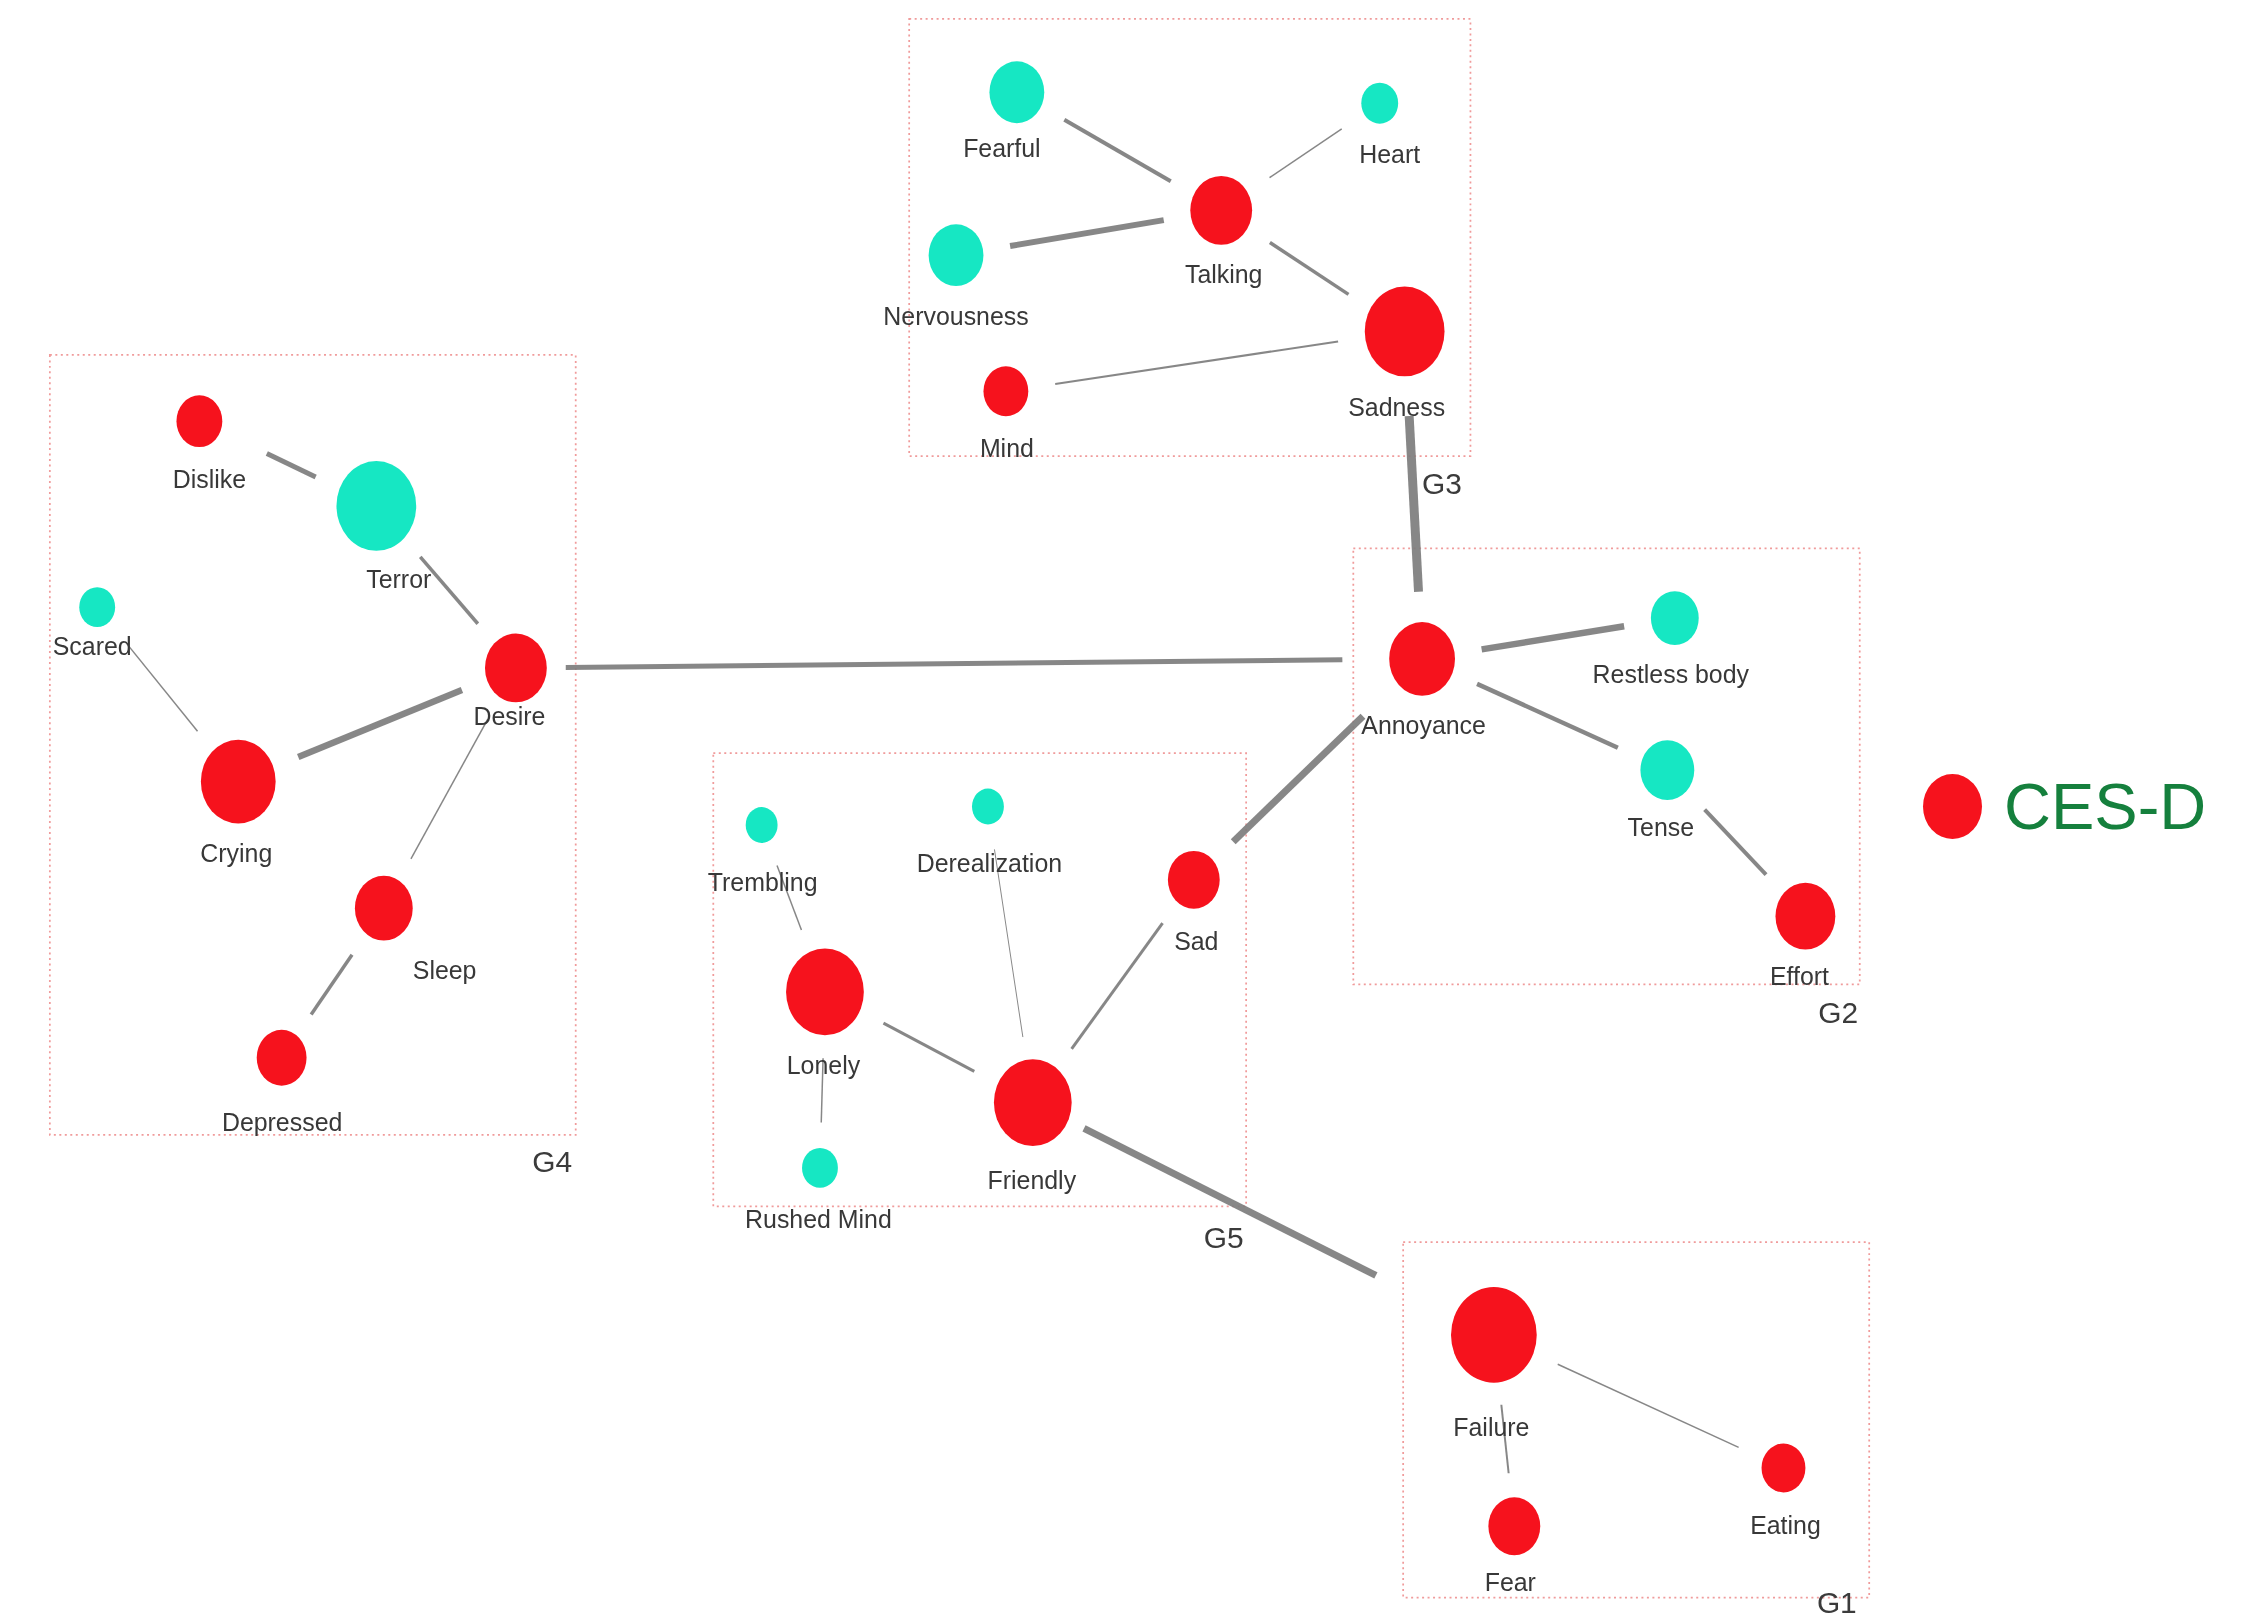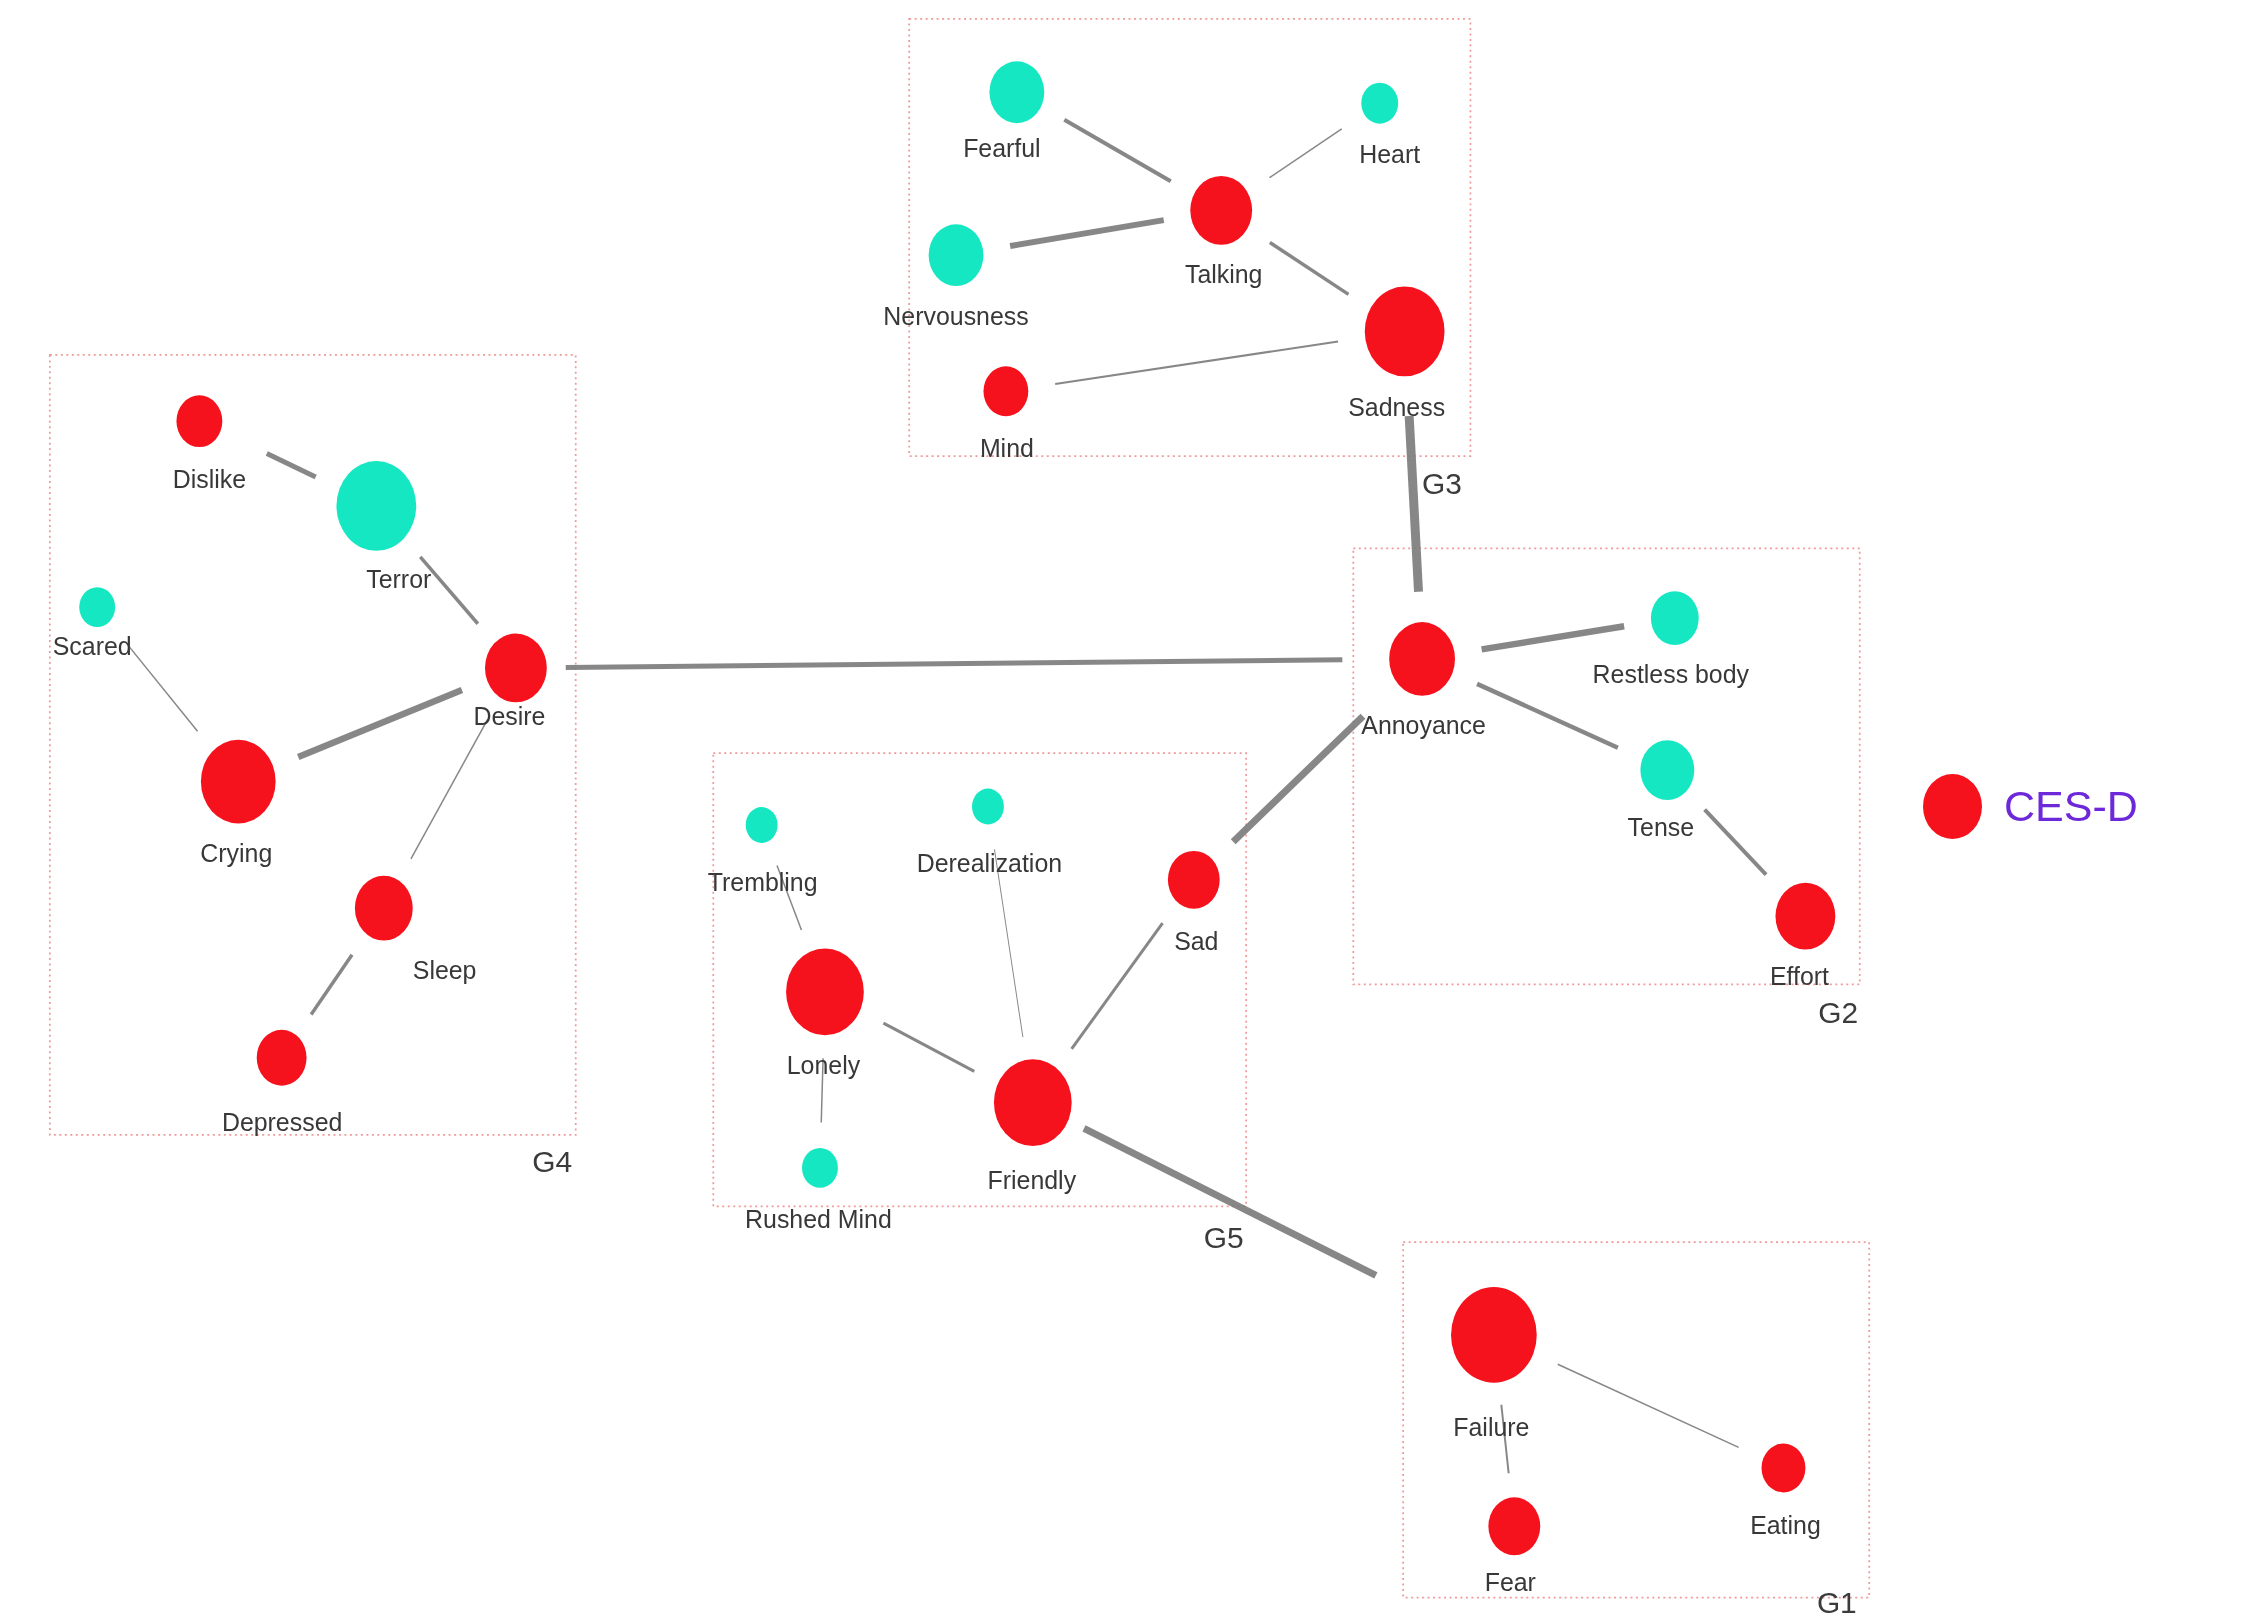--- a/index.html
+++ b/index.html
@@ -4,21 +4,21 @@
 <style>
   html,body{margin:0;padding:0;background:#ffffff;}
   body{width:2261px;height:1621px;overflow:hidden;position:relative;
        font-family:"Liberation Sans", sans-serif;}
   #canvas-wrap{position:absolute;left:0;top:0;width:2261px;height:1621px;}
   svg{position:absolute;left:0;top:0;}
   #legend{position:absolute;left:1923px;top:774px;display:flex;
           flex-direction:column;gap:50px;}
   .legend-row{display:flex;align-items:center;gap:22px;}
   .legend-swatch{width:59px;height:65px;border-radius:50%;flex:0 0 auto;}
-  .legend-label{font-size:43px;color:#6d28d9;line-height:1;white-space:nowrap;}
+  .legend-label{font-size:65px;color:#15803d;line-height:1;white-space:nowrap;}
 </style>
 </head>
 <body>
 
 <div id="canvas-wrap">
   <svg id="net-svg" width="2261" height="1621" viewBox="0 0 4536 3252">
       <rect x="1824" y="38" width="1126" height="877" fill="none" stroke="#f09b9b" stroke-width="3.5" stroke-dasharray="4 7"></rect>
       <rect x="100" y="712" width="1055" height="1565" fill="none" stroke="#f09b9b" stroke-width="3.5" stroke-dasharray="4 7"></rect>
       <rect x="1431" y="1511" width="1069" height="909" fill="none" stroke="#f09b9b" stroke-width="3.5" stroke-dasharray="4 7"></rect>
       <rect x="2715" y="1100" width="1016" height="875" fill="none" stroke="#f09b9b" stroke-width="3.5" stroke-dasharray="4 7"></rect>

